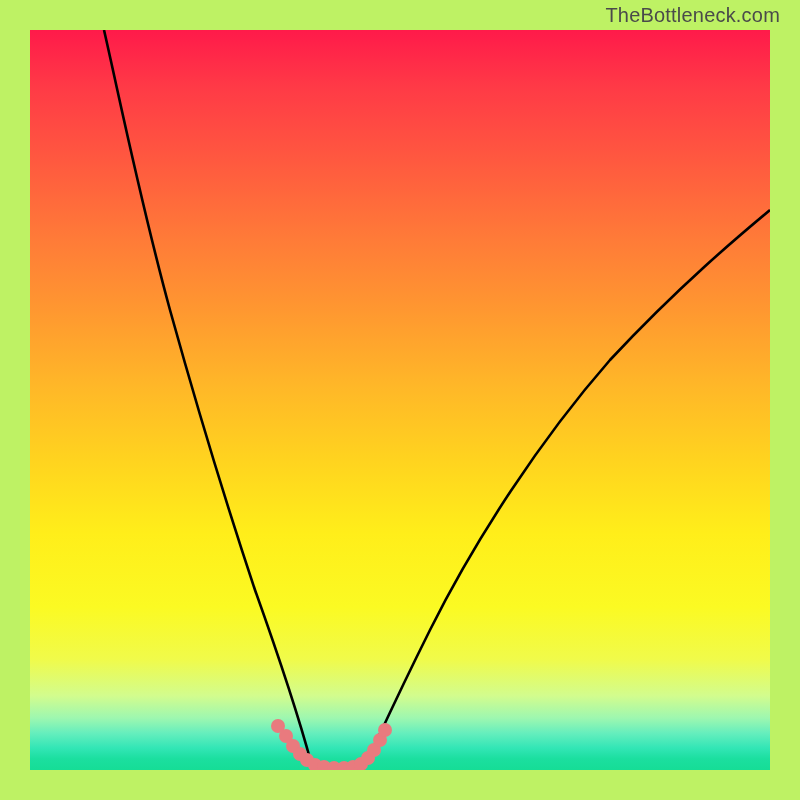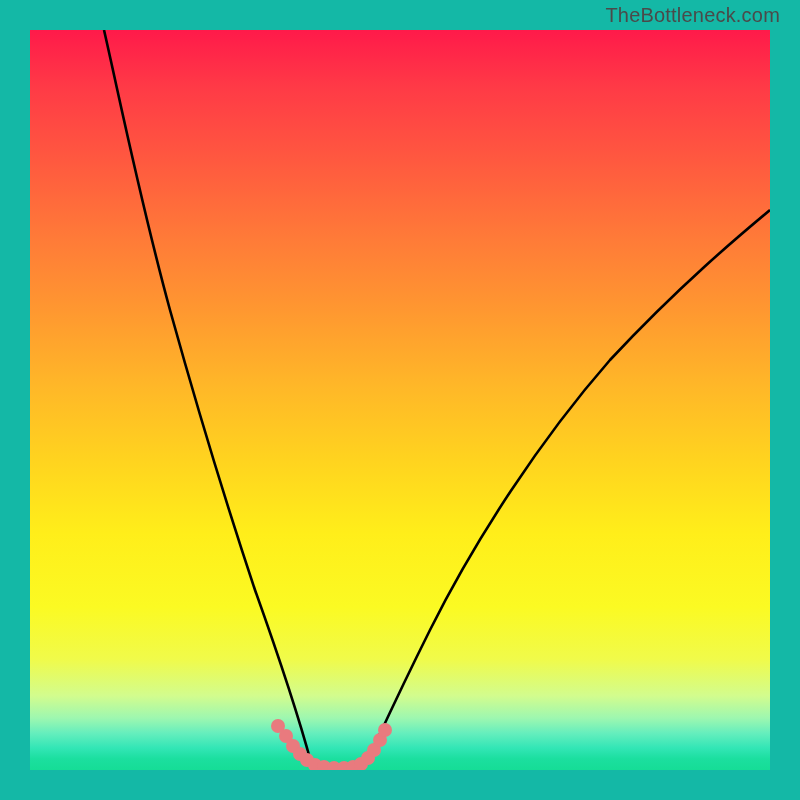--- a/index.html
+++ b/index.html
@@ -10,21 +10,21 @@
     background: #000;
     position: relative;
     font-family: Arial, Helvetica, sans-serif;
   }
   .frame {
     position: absolute;
     top: 0;
     left: 0;
     width: 800px;
     height: 800px;
-    background: #14b8a6;
+    background: #bef264;
   }
   .plot-area {
     position: absolute;
     top: 30px;
     left: 30px;
     width: 740px;
     height: 740px;
     background: linear-gradient(
       to bottom,
       #ff1a4a 0%,

